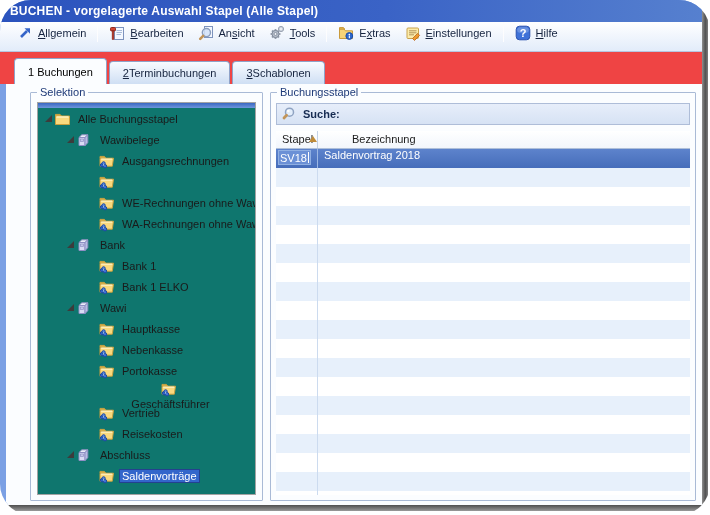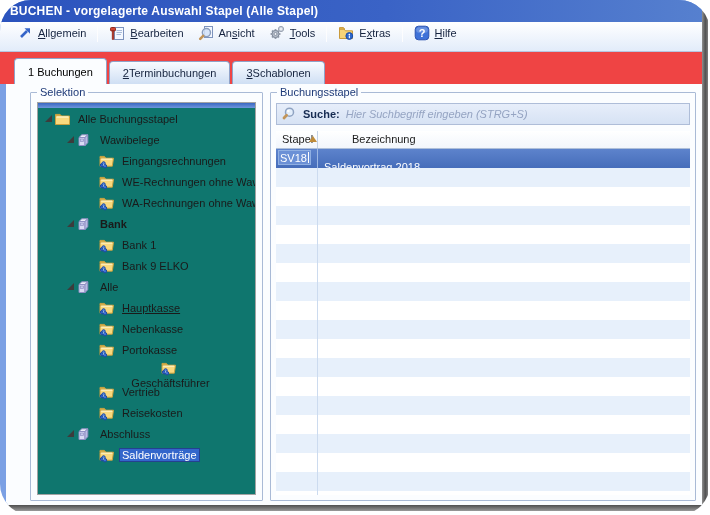--- a/index.html
+++ b/index.html
@@ -67,21 +67,21 @@
   .g-header { height:18px; display:flex; background:linear-gradient(#ffffff,#f2f6fc);
               border-bottom:1px solid #aebfd9;gap:28px; }
   .g-hcell { position:relative; padding:2px 0 0 6px; color:#1c1c1c; }
   .g-hcell.c1 { width:42px; border-right:1px solid #c4d2e6; flex:none; }
   .g-hcell.c2 { flex:1; }
   .sort-glyph { position:absolute; right:0px; top:5px; width:0; height:0;
                 border-left:4px solid transparent; border-right:4px solid transparent;
                 border-bottom:6px solid #c08c3a; }
   .g-row { height:19px; display:flex; }
   .g-row.selected { background:linear-gradient(#5d83cc,#466dba); color:#fff; }
-  .g-cell { padding:12px 0 0 6px; white-space:nowrap; overflow:hidden; }
+  .g-cell { padding:0 0 0 6px; white-space:nowrap; overflow:hidden; }
   .g-cell.c1 { width:42px; flex:none; }
   .g-row.selected .g-cell.c1 { border-right:1px solid #9db8e4; padding:1px 0 0 2px; }
   .g-cell.c2 { flex:1; }
   .cell-editor { display:inline-flex; align-items:center; background:#6b90d6;
                  border:1px solid #8fafe2; padding:0 1px; height:15px; }
   .caret { display:inline-block; width:1px; height:11px; background:#ffffff; margin-left:1px; }
   .g-empty { height:19px; display:flex; }
   .g-empty .ec1 { width:42px; flex:none; border-right:1px solid #ccdbef; }
   .g-empty.alt { background:#e7f0fb; }
 </style>
@@ -141,20 +141,30 @@
         <div class="tb-item">
           <span class="icon16"><svg width="16" height="16" viewBox="0 0 16 16">
               <path d="M1.5 4 h4.6 l1.3 1.8 h7.1 v7.7 h-13 z" fill="#f7d377" stroke="#c99a3c"></path>
               <path d="M1.5 4 v-1.4 h4 l1 1.4 z" fill="#ecc35c" stroke="#c99a3c"></path>
               <circle cx="11.3" cy="11" r="3.4" fill="#2f68cc" stroke="#1d4fa8"></circle>
               <circle cx="11.3" cy="9.6" r="0.8" fill="#fff"></circle>
               <rect x="10.8" y="10.6" width="1.1" height="2.6" fill="#fff"></rect>
             </svg></span>
           <span class="lbl">E<u>x</u>tras</span>
         </div>
+        <div class="tb-item">
+          <span class="icon16"><svg width="16" height="16" viewBox="0 0 16 16">
+              <rect x="2" y="3" width="11.5" height="10.5" rx="1" fill="#fcecaa" stroke="#c8a34e"></rect>
+              <line x1="4" y1="5.8" x2="11.5" y2="5.8" stroke="#b2955a"></line>
+              <line x1="4" y1="7.8" x2="11.5" y2="7.8" stroke="#b2955a"></line>
+              <line x1="4" y1="9.8" x2="9" y2="9.8" stroke="#b2955a"></line>
+              <path d="M7.5 13.5 L12.6 8.4 L14.6 10.4 L9.5 15.5 z" fill="#ef9a2e" stroke="#b5651d" stroke-width="0.8"></path>
+            </svg></span>
+          <span class="lbl"><u>E</u>instellungen</span>
+        </div>
         <div class="tb-sep"></div>
         <div class="tb-item">
           <span class="icon16"><svg width="16" height="16" viewBox="0 0 16 16">
               <rect x="1.2" y="1.2" width="13.6" height="13.6" rx="3.4" fill="#3f72d8" stroke="#2a52b0"></rect>
               <rect x="2.2" y="2.2" width="11.6" height="5.5" rx="2.6" fill="rgba(255,255,255,0.22)"></rect>
               <text x="8" y="12" font-size="11" font-weight="bold" fill="#ffffff" text-anchor="middle" font-family="Liberation Sans, sans-serif">?</text>
             </svg></span>
           <span class="lbl"><u>H</u>ilfe</span>
         </div>
       </div>
@@ -205,21 +215,33 @@
                 <span class="tree-tri"></span>
                 <span class="tree-ico"><svg width="17" height="16" viewBox="0 0 17 16">
                     <path d="M2 5 v-1.6 h4.4 l1.2 1.6 z" fill="#eec45f" stroke="#c9a03e"></path>
                     <path d="M15.5 5.2 l-1.2 8 h-12.3 v-8 z" fill="#f9d97e" stroke="#c9a03e"></path>
                     <path d="M3.2 6.2 h11" stroke="#fdf0c0" stroke-width="1.3"></path>
                     <circle cx="4" cy="12.2" r="1.7" fill="#2e63c8" stroke="#1c49a0"></circle>
                     <circle cx="7" cy="13.2" r="1.7" fill="#3d74d8" stroke="#1c49a0"></circle>
                     <circle cx="5.6" cy="10.3" r="1.6" fill="#5b8ae0" stroke="#1c49a0"></circle>
                     <circle cx="5.6" cy="11.9" r="0.7" fill="#cfe0f8"></circle>
                   </svg></span>
-                <span class="tree-lbl">Eingangsrechnungen</span>
+                <span class="tree-lbl">Ausgangsrechnungen</span>
+              </div>
+              <div class="tree-row" style="padding-left: 48px;">
+                <span class="tree-tri"></span>
+                <span class="tree-ico"><svg width="17" height="16" viewBox="0 0 17 16">
+                    <path d="M2 5 v-1.6 h4.4 l1.2 1.6 z" fill="#eec45f" stroke="#c9a03e"></path>
+                    <path d="M15.5 5.2 l-1.2 8 h-12.3 v-8 z" fill="#f9d97e" stroke="#c9a03e"></path>
+                    <path d="M3.2 6.2 h11" stroke="#fdf0c0" stroke-width="1.3"></path>
+                    <circle cx="4" cy="12.2" r="1.7" fill="#2e63c8" stroke="#1c49a0"></circle>
+                    <circle cx="7" cy="13.2" r="1.7" fill="#3d74d8" stroke="#1c49a0"></circle>
+                    <circle cx="5.6" cy="10.3" r="1.6" fill="#5b8ae0" stroke="#1c49a0"></circle>
+                    <circle cx="5.6" cy="11.9" r="0.7" fill="#cfe0f8"></circle>
+                  </svg></span>
               </div>
               <div class="tree-row" style="padding-left: 48px;">
                 <span class="tree-tri"></span>
                 <span class="tree-ico"><svg width="17" height="16" viewBox="0 0 17 16">
                     <path d="M2 5 v-1.6 h4.4 l1.2 1.6 z" fill="#eec45f" stroke="#c9a03e"></path>
                     <path d="M15.5 5.2 l-1.2 8 h-12.3 v-8 z" fill="#f9d97e" stroke="#c9a03e"></path>
                     <path d="M3.2 6.2 h11" stroke="#fdf0c0" stroke-width="1.3"></path>
                     <circle cx="4" cy="12.2" r="1.7" fill="#2e63c8" stroke="#1c49a0"></circle>
                     <circle cx="7" cy="13.2" r="1.7" fill="#3d74d8" stroke="#1c49a0"></circle>
                     <circle cx="5.6" cy="10.3" r="1.6" fill="#5b8ae0" stroke="#1c49a0"></circle>
@@ -232,76 +254,76 @@
                 <span class="tree-ico"><svg width="17" height="16" viewBox="0 0 17 16">
                     <path d="M2 5 v-1.6 h4.4 l1.2 1.6 z" fill="#eec45f" stroke="#c9a03e"></path>
                     <path d="M15.5 5.2 l-1.2 8 h-12.3 v-8 z" fill="#f9d97e" stroke="#c9a03e"></path>
                     <path d="M3.2 6.2 h11" stroke="#fdf0c0" stroke-width="1.3"></path>
                     <circle cx="4" cy="12.2" r="1.7" fill="#2e63c8" stroke="#1c49a0"></circle>
                     <circle cx="7" cy="13.2" r="1.7" fill="#3d74d8" stroke="#1c49a0"></circle>
                     <circle cx="5.6" cy="10.3" r="1.6" fill="#5b8ae0" stroke="#1c49a0"></circle>
                     <circle cx="5.6" cy="11.9" r="0.7" fill="#cfe0f8"></circle>
                   </svg></span>
                 <span class="tree-lbl">WA-Rechnungen ohne Wawi</span>
-              </div>
-              <div class="tree-row" style="padding-left: 26px; font-weight: bold;">
-                <span class="tree-tri">
-                  <svg width="9" height="9" viewBox="0 0 9 9">
-                    <polygon points="8,1 8,8 1,8" fill="#3c3c3c"></polygon>
-                  </svg>
-                </span>
-                <span class="tree-ico"><svg width="17" height="16" viewBox="0 0 17 16">
-                    <polygon points="3,5.5 9,5.5 9,13.5 3,13.5" fill="#d9dbf4" stroke="#8f8fc4"></polygon>
-                    <polygon points="3,5.5 5.8,2.8 11.8,2.8 9,5.5" fill="#ecedfa" stroke="#8f8fc4"></polygon>
-                    <polygon points="9,5.5 11.8,2.8 11.8,10.8 9,13.5" fill="#b9bce4" stroke="#8f8fc4"></polygon>
-                    <rect x="4.4" y="7" width="3.2" height="2.4" fill="#c3c6ea" stroke="#8f8fc4" stroke-width="0.7"></rect>
-                  </svg></span>
-                <span class="tree-lbl">Bank</span>
-              </div>
-              <div class="tree-row" style="padding-left: 48px;">
-                <span class="tree-tri"></span>
-                <span class="tree-ico"><svg width="17" height="16" viewBox="0 0 17 16">
-                    <path d="M2 5 v-1.6 h4.4 l1.2 1.6 z" fill="#eec45f" stroke="#c9a03e"></path>
-                    <path d="M15.5 5.2 l-1.2 8 h-12.3 v-8 z" fill="#f9d97e" stroke="#c9a03e"></path>
-                    <path d="M3.2 6.2 h11" stroke="#fdf0c0" stroke-width="1.3"></path>
-                    <circle cx="4" cy="12.2" r="1.7" fill="#2e63c8" stroke="#1c49a0"></circle>
-                    <circle cx="7" cy="13.2" r="1.7" fill="#3d74d8" stroke="#1c49a0"></circle>
-                    <circle cx="5.6" cy="10.3" r="1.6" fill="#5b8ae0" stroke="#1c49a0"></circle>
-                    <circle cx="5.6" cy="11.9" r="0.7" fill="#cfe0f8"></circle>
-                  </svg></span>
-                <span class="tree-lbl">Bank 1</span>
-              </div>
-              <div class="tree-row" style="padding-left: 48px;">
-                <span class="tree-tri"></span>
-                <span class="tree-ico"><svg width="17" height="16" viewBox="0 0 17 16">
-                    <path d="M2 5 v-1.6 h4.4 l1.2 1.6 z" fill="#eec45f" stroke="#c9a03e"></path>
-                    <path d="M15.5 5.2 l-1.2 8 h-12.3 v-8 z" fill="#f9d97e" stroke="#c9a03e"></path>
-                    <path d="M3.2 6.2 h11" stroke="#fdf0c0" stroke-width="1.3"></path>
-                    <circle cx="4" cy="12.2" r="1.7" fill="#2e63c8" stroke="#1c49a0"></circle>
-                    <circle cx="7" cy="13.2" r="1.7" fill="#3d74d8" stroke="#1c49a0"></circle>
-                    <circle cx="5.6" cy="10.3" r="1.6" fill="#5b8ae0" stroke="#1c49a0"></circle>
-                    <circle cx="5.6" cy="11.9" r="0.7" fill="#cfe0f8"></circle>
-                  </svg></span>
-                <span class="tree-lbl">Bank 9 ELKO</span>
               </div>
               <div class="tree-row" style="padding-left: 26px;">
                 <span class="tree-tri">
                   <svg width="9" height="9" viewBox="0 0 9 9">
                     <polygon points="8,1 8,8 1,8" fill="#3c3c3c"></polygon>
                   </svg>
                 </span>
                 <span class="tree-ico"><svg width="17" height="16" viewBox="0 0 17 16">
                     <polygon points="3,5.5 9,5.5 9,13.5 3,13.5" fill="#d9dbf4" stroke="#8f8fc4"></polygon>
                     <polygon points="3,5.5 5.8,2.8 11.8,2.8 9,5.5" fill="#ecedfa" stroke="#8f8fc4"></polygon>
                     <polygon points="9,5.5 11.8,2.8 11.8,10.8 9,13.5" fill="#b9bce4" stroke="#8f8fc4"></polygon>
                     <rect x="4.4" y="7" width="3.2" height="2.4" fill="#c3c6ea" stroke="#8f8fc4" stroke-width="0.7"></rect>
                   </svg></span>
-                <span class="tree-lbl">Alle</span>
-              </div>
-              <div class="tree-row" style="padding-left: 48px; text-decoration: underline;">
+                <span class="tree-lbl">Bank</span>
+              </div>
+              <div class="tree-row" style="padding-left: 48px;">
+                <span class="tree-tri"></span>
+                <span class="tree-ico"><svg width="17" height="16" viewBox="0 0 17 16">
+                    <path d="M2 5 v-1.6 h4.4 l1.2 1.6 z" fill="#eec45f" stroke="#c9a03e"></path>
+                    <path d="M15.5 5.2 l-1.2 8 h-12.3 v-8 z" fill="#f9d97e" stroke="#c9a03e"></path>
+                    <path d="M3.2 6.2 h11" stroke="#fdf0c0" stroke-width="1.3"></path>
+                    <circle cx="4" cy="12.2" r="1.7" fill="#2e63c8" stroke="#1c49a0"></circle>
+                    <circle cx="7" cy="13.2" r="1.7" fill="#3d74d8" stroke="#1c49a0"></circle>
+                    <circle cx="5.6" cy="10.3" r="1.6" fill="#5b8ae0" stroke="#1c49a0"></circle>
+                    <circle cx="5.6" cy="11.9" r="0.7" fill="#cfe0f8"></circle>
+                  </svg></span>
+                <span class="tree-lbl">Bank 1</span>
+              </div>
+              <div class="tree-row" style="padding-left: 48px;">
+                <span class="tree-tri"></span>
+                <span class="tree-ico"><svg width="17" height="16" viewBox="0 0 17 16">
+                    <path d="M2 5 v-1.6 h4.4 l1.2 1.6 z" fill="#eec45f" stroke="#c9a03e"></path>
+                    <path d="M15.5 5.2 l-1.2 8 h-12.3 v-8 z" fill="#f9d97e" stroke="#c9a03e"></path>
+                    <path d="M3.2 6.2 h11" stroke="#fdf0c0" stroke-width="1.3"></path>
+                    <circle cx="4" cy="12.2" r="1.7" fill="#2e63c8" stroke="#1c49a0"></circle>
+                    <circle cx="7" cy="13.2" r="1.7" fill="#3d74d8" stroke="#1c49a0"></circle>
+                    <circle cx="5.6" cy="10.3" r="1.6" fill="#5b8ae0" stroke="#1c49a0"></circle>
+                    <circle cx="5.6" cy="11.9" r="0.7" fill="#cfe0f8"></circle>
+                  </svg></span>
+                <span class="tree-lbl">Bank 1 ELKO</span>
+              </div>
+              <div class="tree-row" style="padding-left: 26px;">
+                <span class="tree-tri">
+                  <svg width="9" height="9" viewBox="0 0 9 9">
+                    <polygon points="8,1 8,8 1,8" fill="#3c3c3c"></polygon>
+                  </svg>
+                </span>
+                <span class="tree-ico"><svg width="17" height="16" viewBox="0 0 17 16">
+                    <polygon points="3,5.5 9,5.5 9,13.5 3,13.5" fill="#d9dbf4" stroke="#8f8fc4"></polygon>
+                    <polygon points="3,5.5 5.8,2.8 11.8,2.8 9,5.5" fill="#ecedfa" stroke="#8f8fc4"></polygon>
+                    <polygon points="9,5.5 11.8,2.8 11.8,10.8 9,13.5" fill="#b9bce4" stroke="#8f8fc4"></polygon>
+                    <rect x="4.4" y="7" width="3.2" height="2.4" fill="#c3c6ea" stroke="#8f8fc4" stroke-width="0.7"></rect>
+                  </svg></span>
+                <span class="tree-lbl">Wawi</span>
+              </div>
+              <div class="tree-row" style="padding-left: 48px;">
                 <span class="tree-tri"></span>
                 <span class="tree-ico"><svg width="17" height="16" viewBox="0 0 17 16">
                     <path d="M2 5 v-1.6 h4.4 l1.2 1.6 z" fill="#eec45f" stroke="#c9a03e"></path>
                     <path d="M15.5 5.2 l-1.2 8 h-12.3 v-8 z" fill="#f9d97e" stroke="#c9a03e"></path>
                     <path d="M3.2 6.2 h11" stroke="#fdf0c0" stroke-width="1.3"></path>
                     <circle cx="4" cy="12.2" r="1.7" fill="#2e63c8" stroke="#1c49a0"></circle>
                     <circle cx="7" cy="13.2" r="1.7" fill="#3d74d8" stroke="#1c49a0"></circle>
                     <circle cx="5.6" cy="10.3" r="1.6" fill="#5b8ae0" stroke="#1c49a0"></circle>
                     <circle cx="5.6" cy="11.9" r="0.7" fill="#cfe0f8"></circle>
                   </svg></span>
@@ -406,21 +428,20 @@
       <div id="gb-buch" class="groupbox">
         <span class="gb-legend">Buchungsstapel</span>
         <div id="buchcontent">
           <div id="searchbar">
             <span class="icon16" id="search-icon-slot"><svg width="16" height="16" viewBox="0 0 16 16">
                   <circle cx="7.5" cy="6.2" r="4" fill="#e3eefb" stroke="#8fa3c2" stroke-width="1.5"></circle>
                   <circle cx="6.3" cy="5" r="1.3" fill="rgba(255,255,255,0.9)"></circle>
                   <line x1="4.6" y1="9.3" x2="2" y2="12" stroke="#c2955a" stroke-width="2.8" stroke-linecap="round"></line>
                 </svg></span>
             <span class="s-label">Suche:</span>
-            <span class="s-ph">Hier Suchbegriff eingeben (STRG+S)</span>
           </div>
           <div id="grid">
             <div class="g-header" id="grid-header">
                 <div class="g-hcell c1">Stapel<span class="sort-glyph"></span></div>
                 <div class="g-hcell c2">Bezeichnung</div>
               </div>
             <div id="grid-body">
                 <div class="g-row selected">
                   <div class="g-cell c1"><span class="cell-editor">
                       <span>SV18</span>

